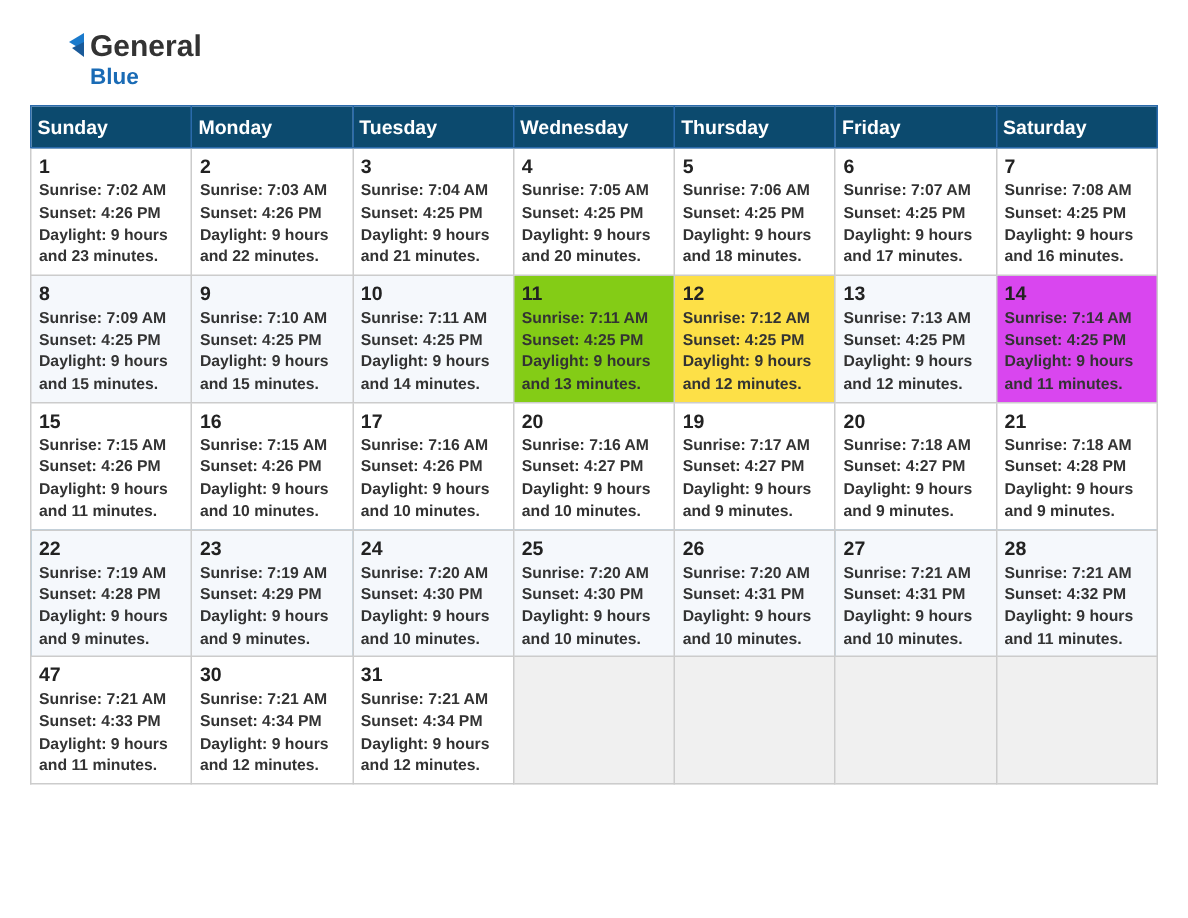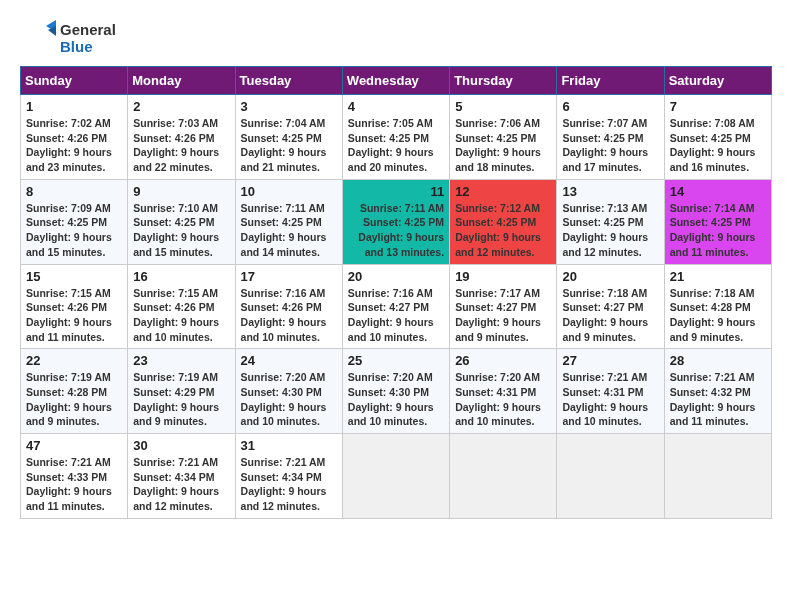--- a/index.html
+++ b/index.html
@@ -30,21 +30,21 @@
     .location {
       font-size: 16px;
       color: #555;
     }
     .calendar-table {
       width: 100%;
       border-collapse: collapse;
       font-size: 11px;
     }
     .calendar-table th {
-      background-color: #701a75;
+      background-color: #0c4a6e;
       color: white;
       padding: 6px 4px;
       text-align: left;
       font-size: 13px;
       font-weight: bold;
       border: 1px solid #2a6aab;
     }
     .calendar-table td {
       border: 1px solid #ccc;
       padding: 4px 5px;
@@ -76,21 +76,21 @@
 </head>
 <body>
 
 <div class="header-section">
   <div class="logo">
   <svg width="36" height="36" viewBox="0 0 36 36">
     <polygon points="26,6 36,0 36,12" fill="#1a7acc"></polygon>
     <polygon points="28,10 36,6 36,16" fill="#1a5a99"></polygon>
   </svg>
   <div style="line-height:1.15;">
-    <div style="font-size:15px;font-weight:bold;color:#333;">General</div>
+    <div style="font-size:20px;font-weight:bold;color:#333;">General</div>
     <div style="font-size:15px;font-weight:bold;color:#1a6bb5;">Blue</div>
   </div>
 </div>
   <div class="title-section">
     <div class="month-title"></div>
     <div class="location"></div>
   </div>
 </div>
 
 <table class="calendar-table">
@@ -142,25 +142,25 @@
           <div class="day-info">Sunrise: 7:09 AM<br>Sunset: 4:25 PM<br>Daylight: 9 hours and 15 minutes.</div>
         </td>
         <td style="background: rgb(245, 248, 252);">
           <span class="day-number">9</span>
           <div class="day-info">Sunrise: 7:10 AM<br>Sunset: 4:25 PM<br>Daylight: 9 hours and 15 minutes.</div>
         </td>
         <td style="background: rgb(245, 248, 252);">
           <span class="day-number">10</span>
           <div class="day-info">Sunrise: 7:11 AM<br>Sunset: 4:25 PM<br>Daylight: 9 hours and 14 minutes.</div>
         </td>
-        <td style="background: #14b8a6; text-align: right;">
+        <td style="background: #84cc16;">
           <span class="day-number">11</span>
           <div class="day-info">Sunrise: 7:11 AM<br>Sunset: 4:25 PM<br>Daylight: 9 hours and 13 minutes.</div>
         </td>
-        <td style="background: #ef4444;">
+        <td style="background: #fde047;">
           <span class="day-number">12</span>
           <div class="day-info">Sunrise: 7:12 AM<br>Sunset: 4:25 PM<br>Daylight: 9 hours and 12 minutes.</div>
         </td>
         <td style="background: rgb(245, 248, 252);">
           <span class="day-number">13</span>
           <div class="day-info">Sunrise: 7:13 AM<br>Sunset: 4:25 PM<br>Daylight: 9 hours and 12 minutes.</div>
         </td>
         <td style="background: #d946ef;">
           <span class="day-number">14</span>
           <div class="day-info">Sunrise: 7:14 AM<br>Sunset: 4:25 PM<br>Daylight: 9 hours and 11 minutes.</div>

